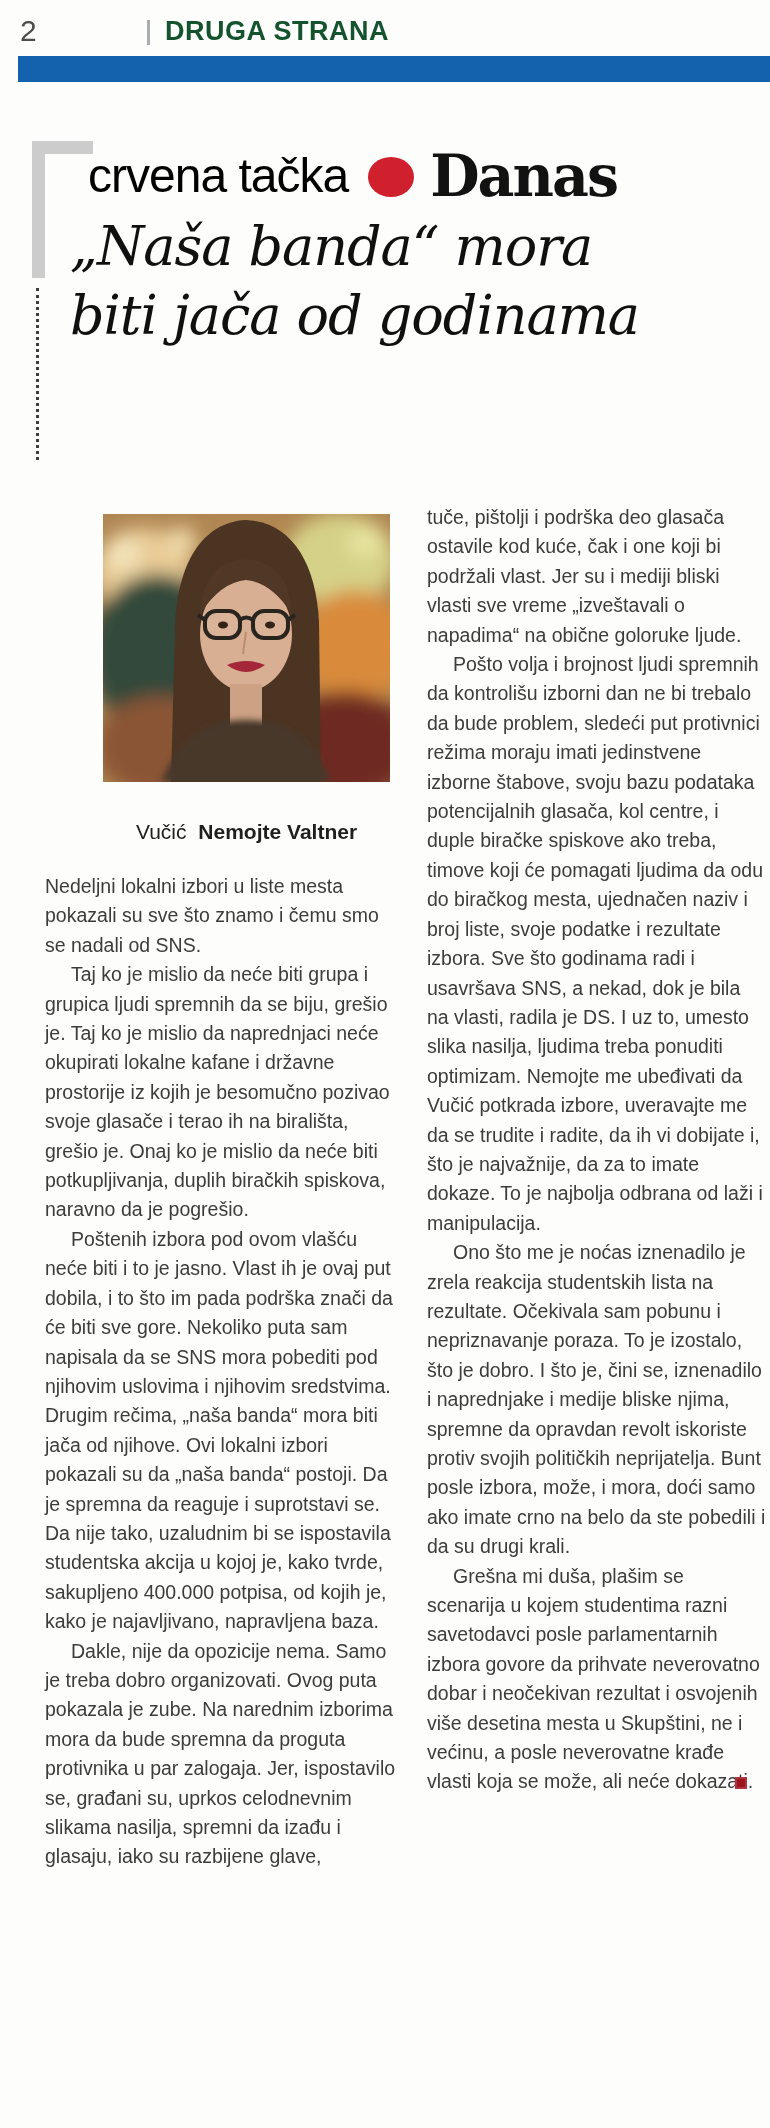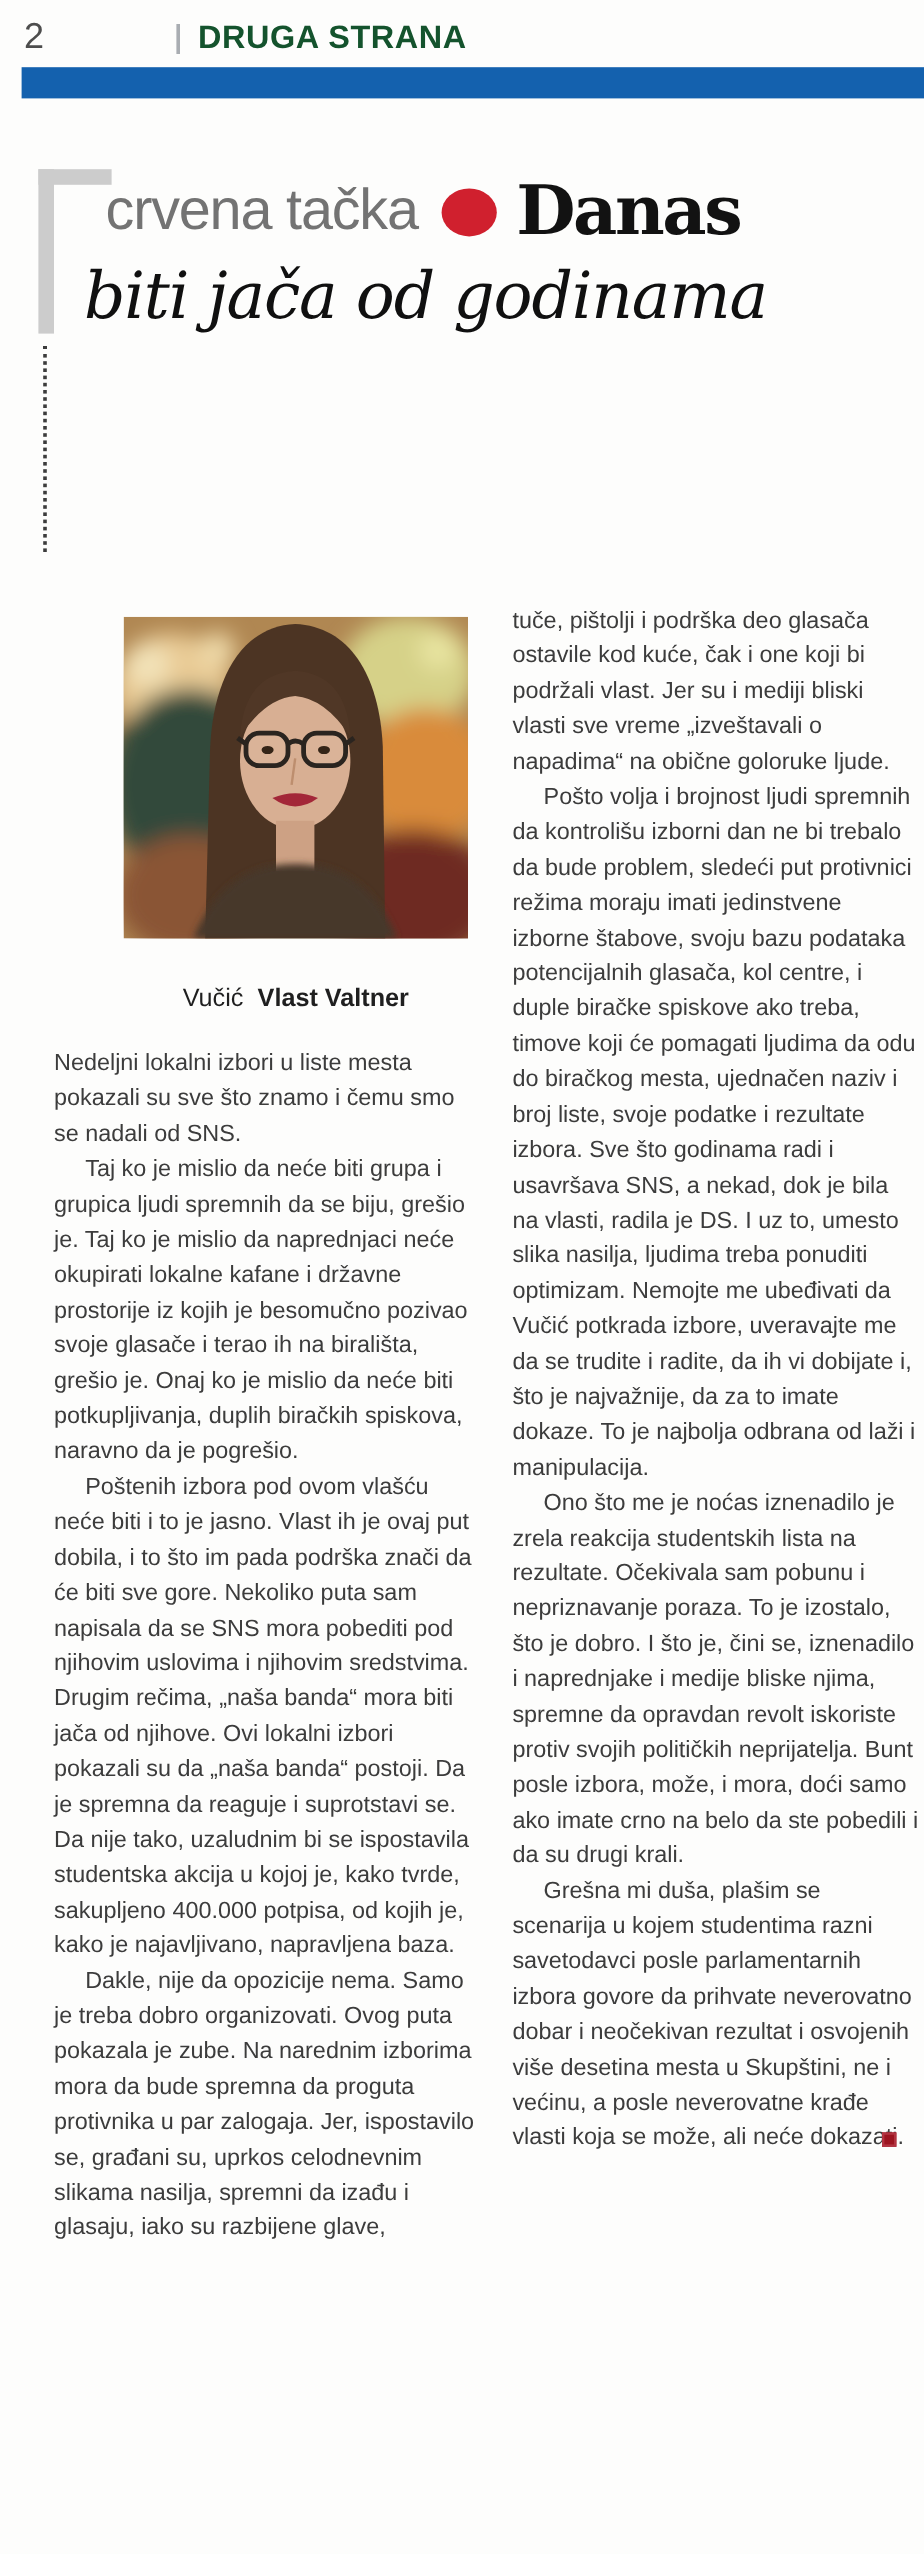--- a/index.html
+++ b/index.html
@@ -13,21 +13,21 @@
   .page-number { position:absolute; left:20px; top:14px; font-size:30px; color:#4d4d4d; }
   .section-divider { position:absolute; left:147px; top:20px; width:3px; height:25px; background:#a9adb2; }
   .section-title { position:absolute; left:165px; top:16px; font-size:27px; font-weight:bold; color:#14532d; letter-spacing:0.5px; }
   .blue-bar { position:absolute; left:18px; top:56px; width:752px; height:26px; background:#1461ae; }
   
   .bracket-h { position:absolute; left:32px; top:141px; width:61px; height:13px; background:#cccccc; }
   .bracket-v { position:absolute; left:32px; top:141px; width:13px; height:137px; background:#cccccc; }
   .dotted-line { position:absolute; left:36px; top:288px; height:172px; width:0; border-left:3px dotted #3c3c3c; }
   
   .kicker { position:absolute; left:88px; top:144px; height:62px; display:flex; align-items:center; }
-  .kicker-title { font-size:48px; color:#737373; letter-spacing:-1px;text-align:right; }
+  .kicker-title { font-size:48px; color:#000000; letter-spacing:-1px;text-align:right; }
   .red-dot { width:46px; height:40px; background:#d0202e; border-radius:50%; margin:4px 16px 0 20px; }
   .brand { font-family:"DejaVu Serif", serif; font-weight:bold; font-size:57px; color:#121212; letter-spacing:-2px; }
   
   .headline {
     position:absolute; left:70px; top:212px; width:660px;
     font-family:"DejaVu Serif", serif; font-style:italic;
     font-size:54px; line-height:69px; color:#101010; letter-spacing:-1px;
   }
   
   .photo { position:absolute; left:103px; top:514px; width:287px; height:268px; }
@@ -58,20 +58,21 @@
   <div class="bracket-v"></div>
   <div class="dotted-line"></div>
 
   <div class="kicker">
     <span class="kicker-title">crvena tačka</span>
     <span class="red-dot"></span>
     <span class="brand">Danas</span>
   </div>
 
   <div class="headline">
+    <div>„Naša banda“ mora</div>
     <div>biti jača od godinama</div>
   </div>
 
   <div class="photo">
     <svg viewBox="0 0 287 268" preserveAspectRatio="none" aria-hidden="true">
       <defs>
         <filter id="blur8" x="-30%" y="-30%" width="160%" height="160%">
             <feGaussianBlur stdDeviation="9"></feGaussianBlur>
           </filter>
         <filter id="blur3" x="-30%" y="-30%" width="160%" height="160%">
@@ -112,21 +113,21 @@
       <ellipse cx="167" cy="111" rx="5" ry="3.4" fill="#342417"></ellipse>
 
       <path d="M143,118 L140,140" stroke="#bd8e6e" stroke-width="2" fill="none"></path>
 
       <path d="M124,151 Q143,143 162,151 Q143,165 124,151 Z" fill="#a32738"></path>
     </svg>
   </div>
 
   <div class="byline">
     <span>Vučić</span>
-    <b>Vlast Valtner</b>
+    <b>Nemojte Valtner</b>
   </div>
 
   <div class="col col-left">
     <p>Nedeljni lokalni izbori u liste mesta pokazali su sve što znamo i čemu smo se nadali od SNS.</p>
     <p class="indent">Taj ko je mislio da neće biti grupa i grupica ljudi spremnih da se biju, grešio je. Taj ko je mislio da naprednjaci neće okupirati lokalne kafane i državne prostorije iz kojih je besomučno pozivao svoje glasače i terao ih na birališta, grešio je. Onaj ko je mislio da neće biti potkupljivanja, duplih biračkih spiskova, naravno da je pogrešio.</p>
     <p class="indent">Poštenih izbora pod ovom vlašću neće biti i to je jasno. Vlast ih je ovaj put dobila, i to što im pada podrška znači da će biti sve gore. Nekoliko puta sam napisala da se SNS mora pobediti pod njihovim uslovima i njihovim sredstvima. Drugim rečima, „naša banda“ mora biti jača od njihove. Ovi lokalni izbori pokazali su da „naša banda“ postoji. Da je spremna da reaguje i suprotstavi se. Da nije tako, uzaludnim bi se ispostavila studentska akcija u kojoj je, kako tvrde, sakupljeno 400.000 potpisa, od kojih je, kako je najavljivano, napravljena baza.</p>
     <p class="indent">Dakle, nije da opozicije nema. Samo je treba dobro organizovati. Ovog puta pokazala je zube. Na narednim izborima mora da bude spremna da proguta protivnika u par zalogaja. Jer, ispostavilo se, građani su, uprkos celodnevnim slikama nasilja, spremni da izađu i glasaju, iako su razbijene glave,</p>
   </div>
 
   <div class="col col-right">

